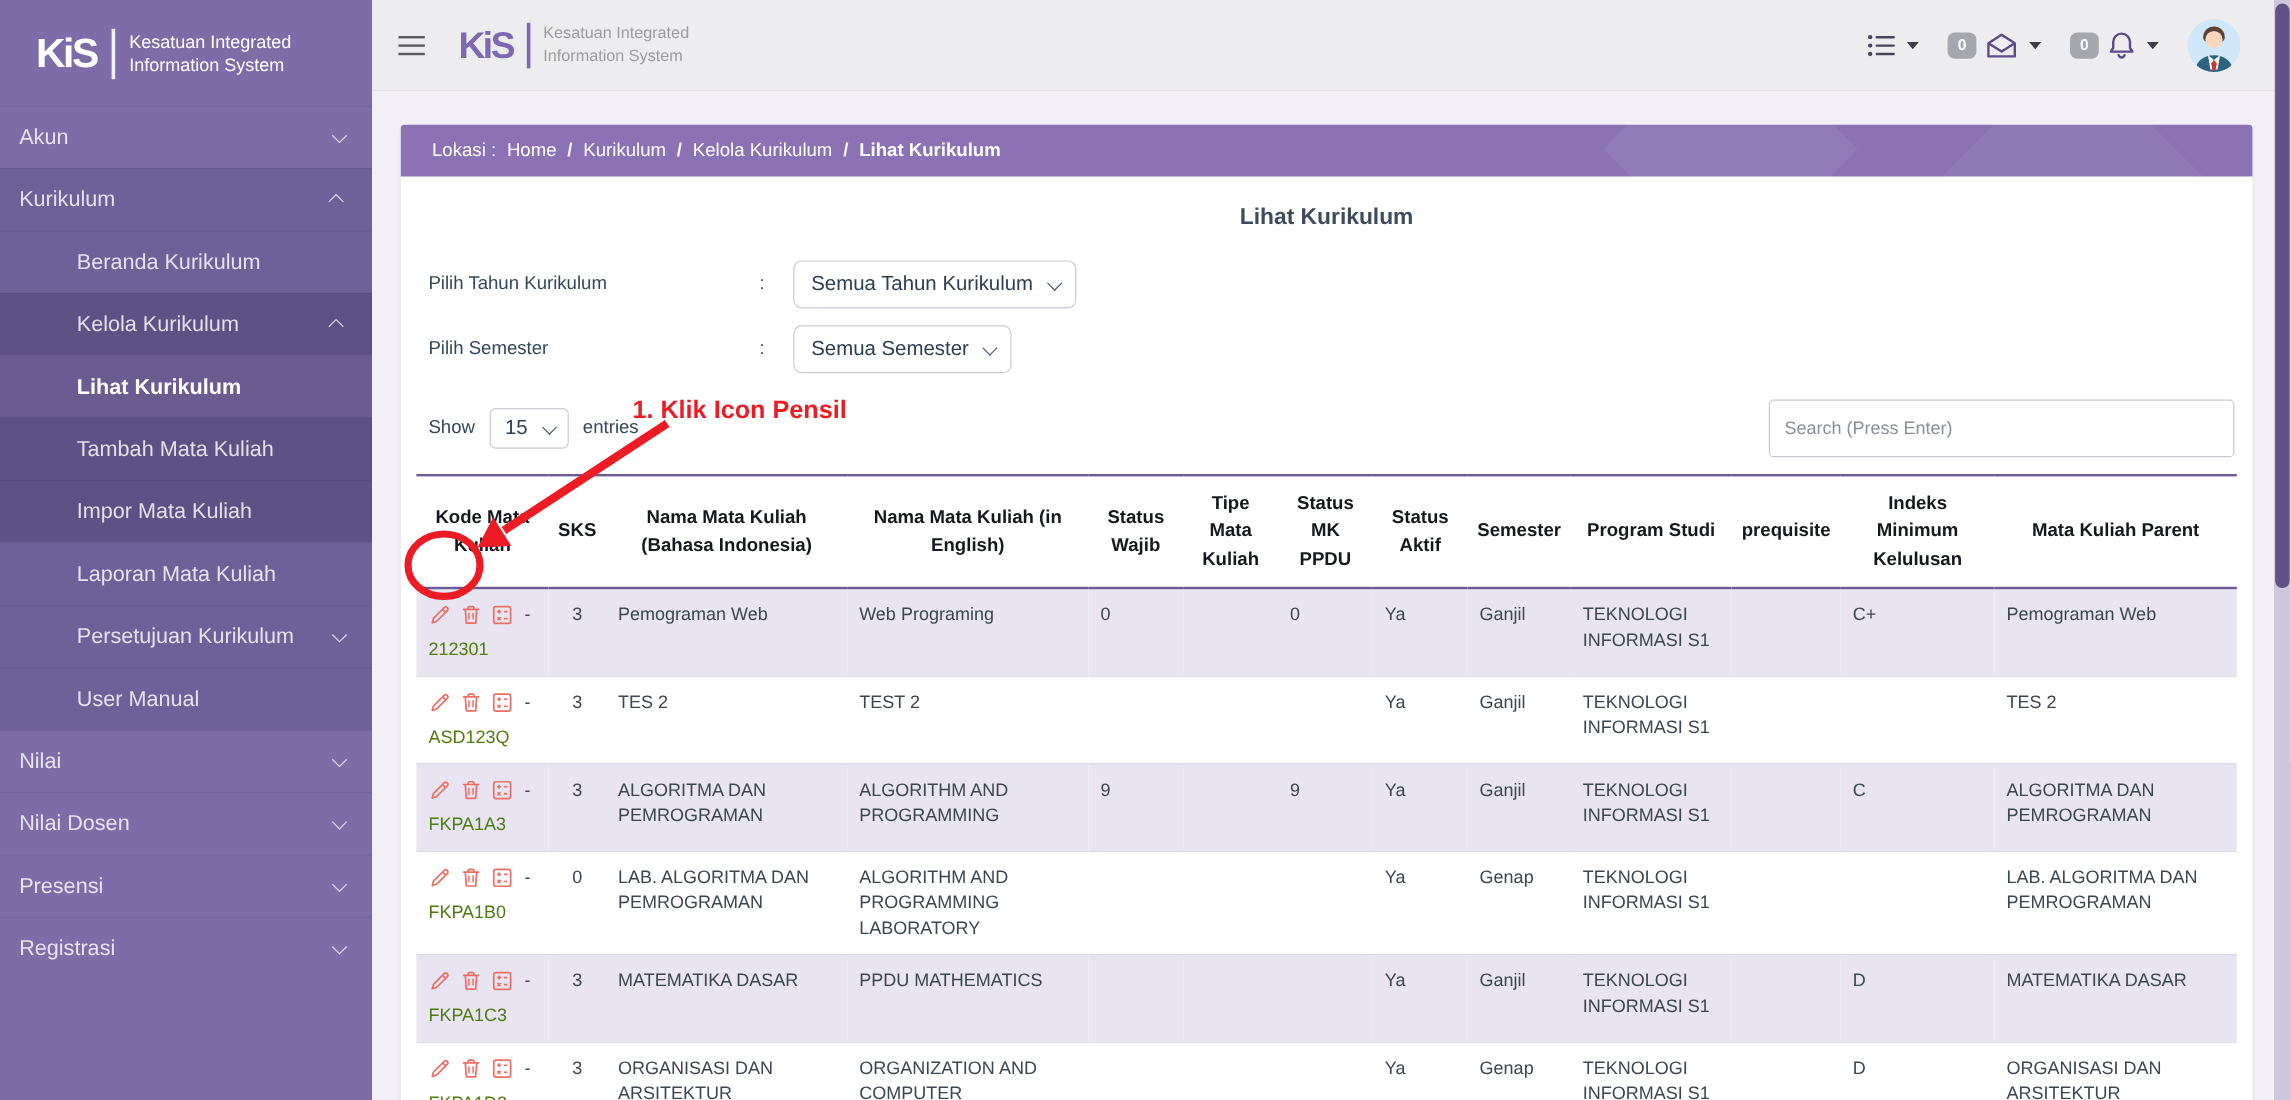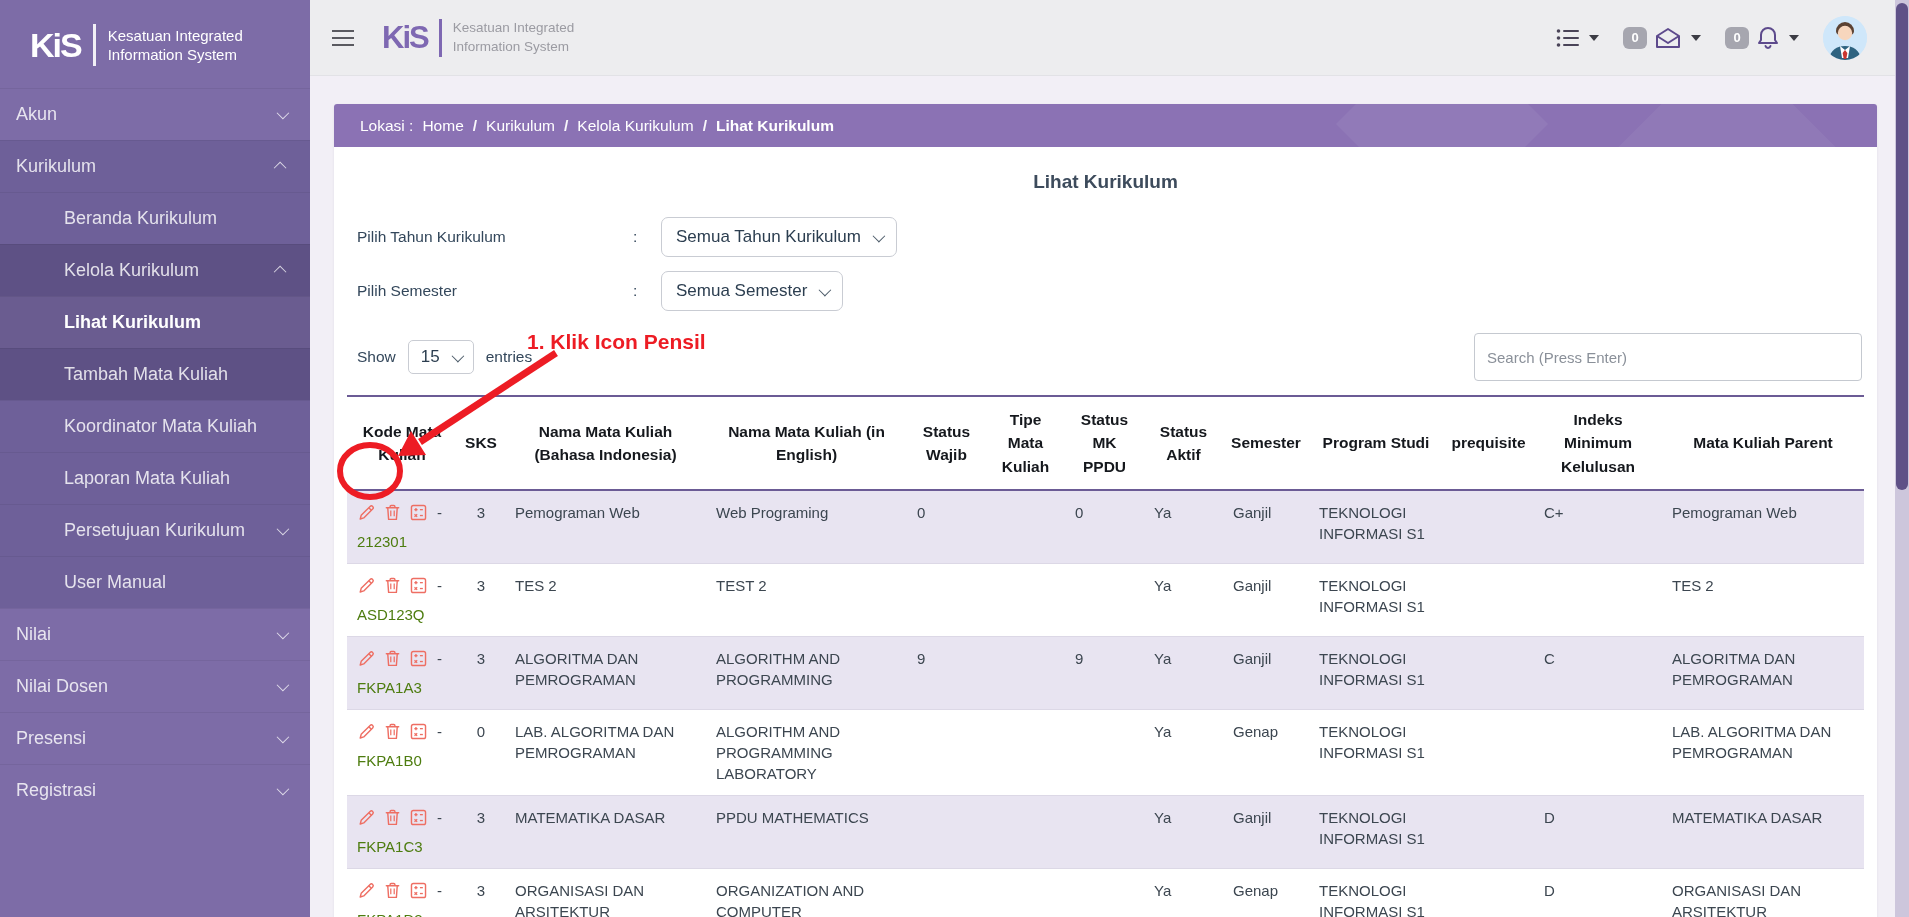--- a/index.html
+++ b/index.html
@@ -107,22 +107,22 @@
     <div class="s-item lvl1 g2">
       <span class="s-label">Kelola Kurikulum</span>
       <span class="chev up"></span>
     </div>
     <div class="s-item lvl1 g2 active">
       <span class="s-label">Lihat Kurikulum</span>
     </div>
     <div class="s-item lvl1 g2">
       <span class="s-label">Tambah Mata Kuliah</span>
     </div>
-    <div class="s-item lvl1 g1">
-      <span class="s-label">Koordinator Mata Kuliah</span>
+    <div class="s-item lvl1 g2">
+      <span class="s-label">Impor Mata Kuliah</span>
     </div>
     <div class="s-item lvl1 g1">
       <span class="s-label">Laporan Mata Kuliah</span>
     </div>
     <div class="s-item lvl1 g1">
       <span class="s-label">Persetujuan Kurikulum</span>
       <span class="chev down"></span>
     </div>
     <div class="s-item lvl1 g1">
       <span class="s-label">User Manual</span>

